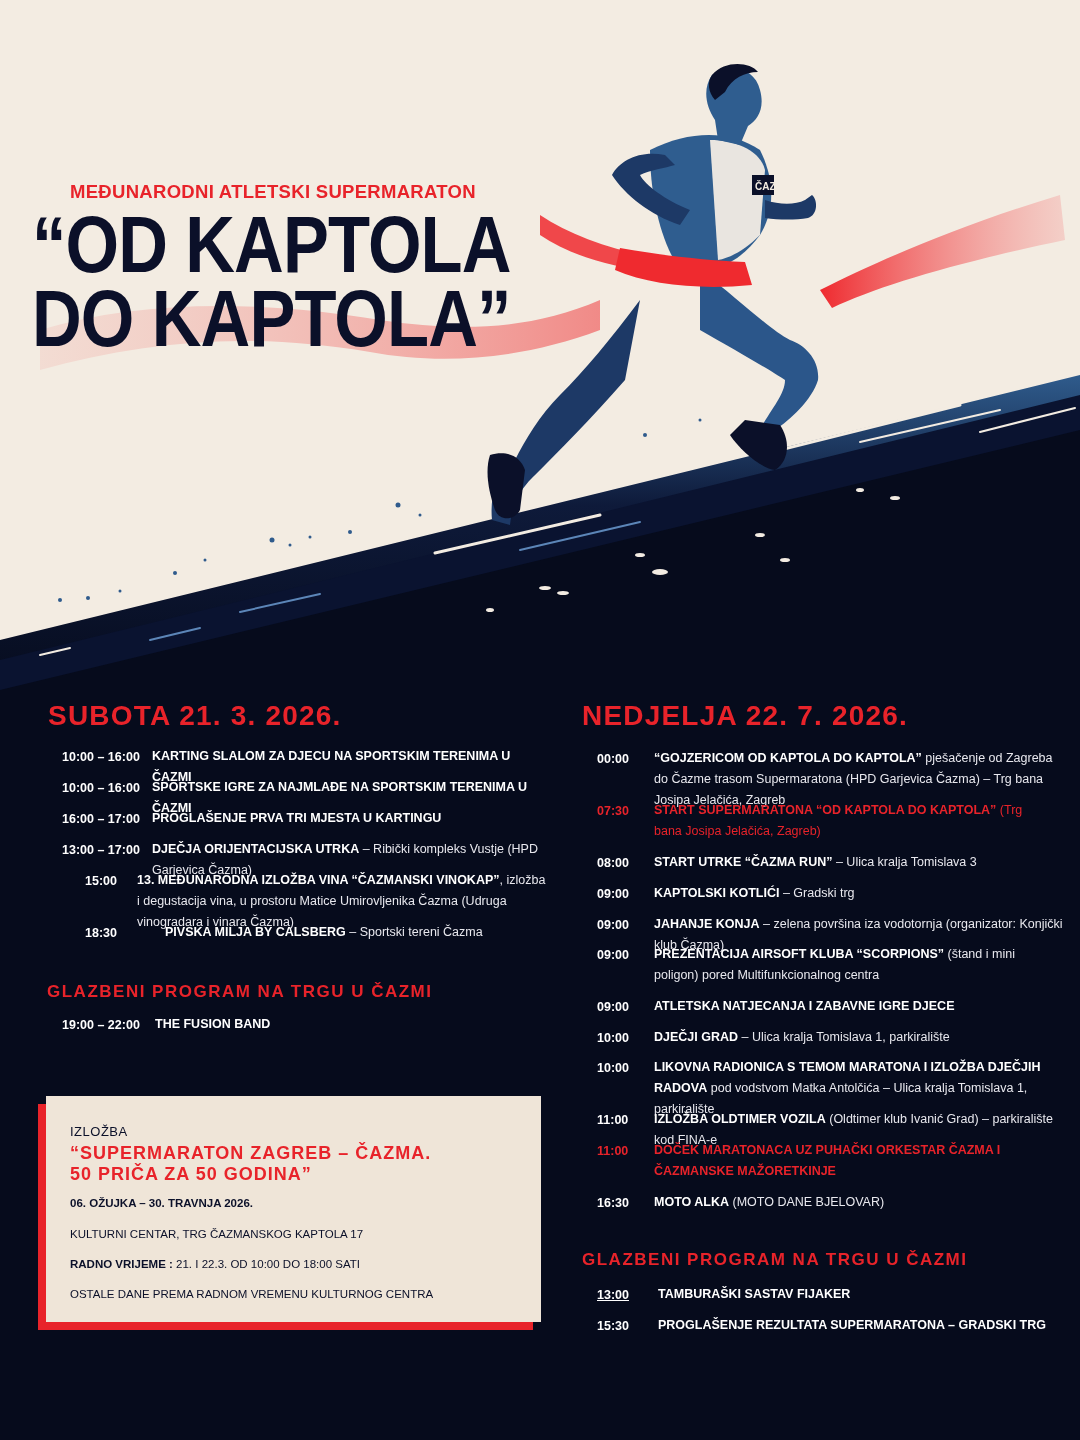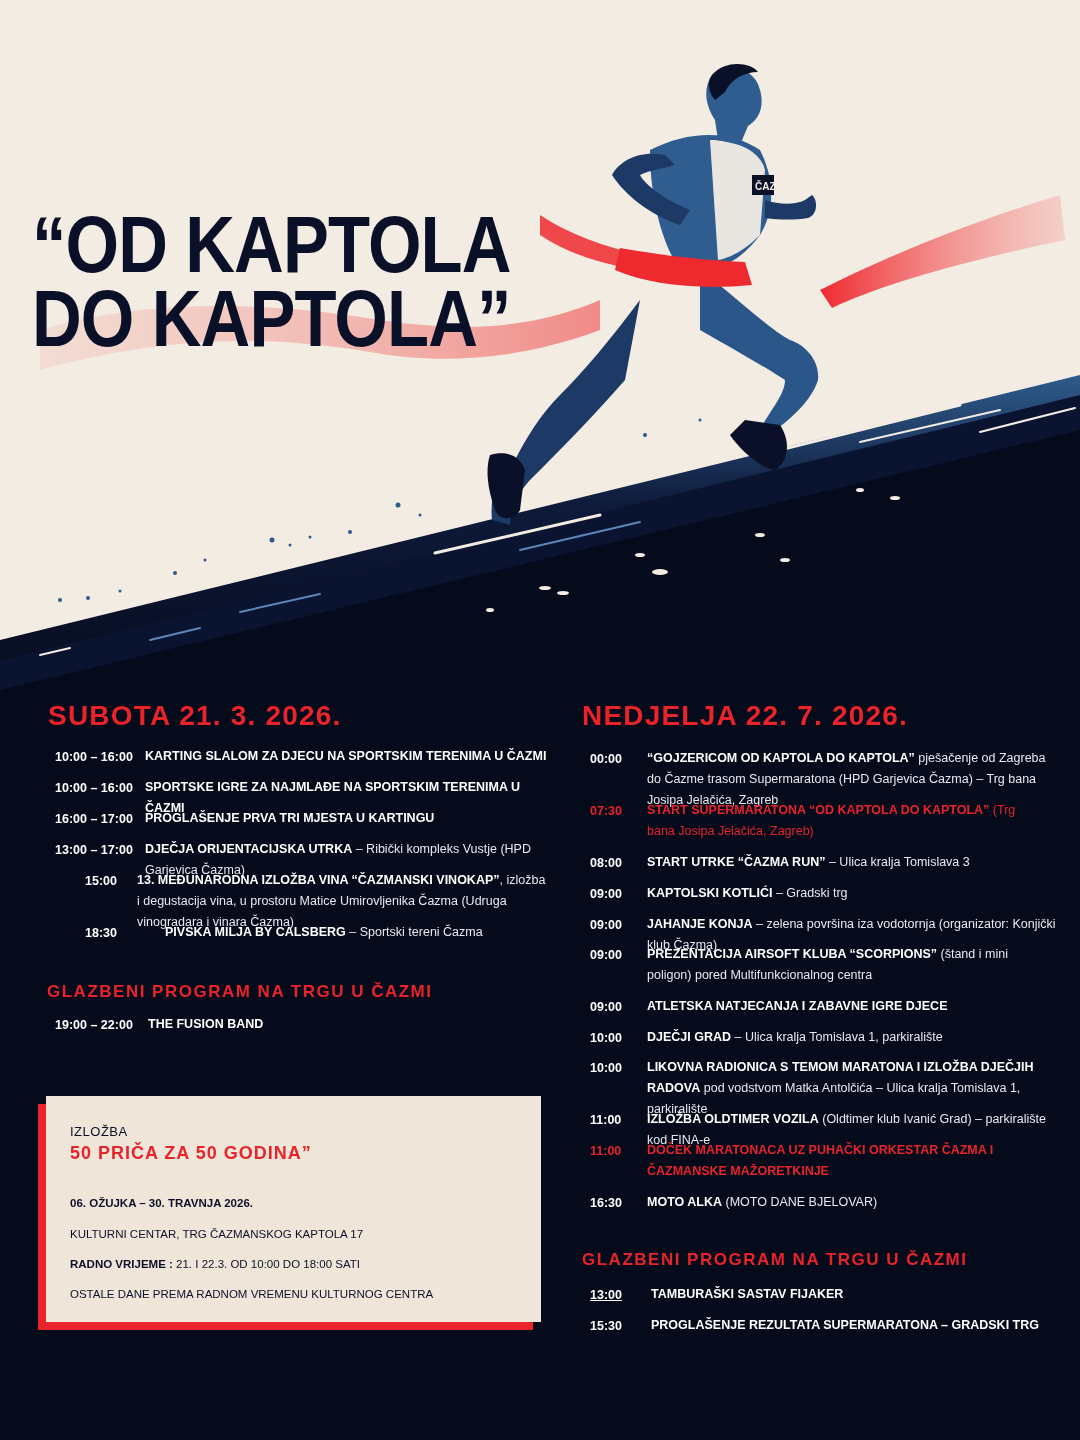--- a/index.html
+++ b/index.html
@@ -10,21 +10,21 @@
   .hero svg { position:absolute; left:0; top:0; }
 
   .kicker { position:absolute; left:70px; top:181px; color:#e8232a; font-weight:900; font-size:18.5px; letter-spacing:0.3px; font-family:"Liberation Sans", sans-serif; }
   .title { position:absolute; left:32px; top:208px; color:#0b1029; font-family:"Liberation Sans Narrow","Liberation Sans", sans-serif; font-weight:900; font-size:80px; line-height:74px; letter-spacing:-1px; transform:scaleX(0.86); transform-origin:left top; white-space:nowrap; }
   .title .line { display:block; }
 
   .day-title { position:absolute; color:#e8232a; font-weight:900; font-size:28px; letter-spacing:1.2px; font-family:"Liberation Sans", sans-serif; }
   .section-title { position:absolute; color:#e8232a; font-weight:900; font-size:17px; letter-spacing:1.5px; font-family:"Liberation Sans", sans-serif; }
 
   .sched { position:absolute; color:#ffffff; font-family:"Liberation Sans Narrow","Liberation Sans", sans-serif; font-size:12.5px; }
-  .row { display:flex; position:absolute; left:8px; }
+  .row { display:flex; position:absolute; left:15px; }
   .row .time { flex:0 0 auto; font-weight:700; }
   .row .text { line-height:21px; }
   .row .text b { font-weight:700; }
   .row .text .rest { font-weight:400; color:#e8e8ee; }
   .row.red .time, .row.red .text, .row.red .text .rest { color:#e8232a; }
 
   .exhibit-shadow { position:absolute; left:38px; top:1104px; width:495px; height:226px; background:#e8232a; }
   .exhibit { position:absolute; left:46px; top:1096px; width:495px; height:226px; background:#efe5d8; padding:28px 24px; }
   .exhibit .label { position:absolute; left:24px; top:28px; font-size:13px; letter-spacing:0.5px; color:#0b1029; }
   .exhibit .ex-title { position:absolute; left:24px; top:47px; color:#e8232a; font-weight:900; font-size:18px; line-height:21px; letter-spacing:1px; }
@@ -116,20 +116,21 @@
 
       <path d="M765 200 C 780 205, 795 205, 805 200 L 812 195 C 818 200, 818 215, 808 218 C 795 220, 780 220, 765 218 Z" fill="#1d3966"></path>
 
       <path d="M712 75 C 730 62, 755 68, 760 90 C 765 108, 758 120, 748 126 L 740 145 L 718 140 L 715 120 C 705 105, 703 88, 712 75 Z" fill="#2f5d8f"></path>
       <path d="M712 75 C 725 60, 750 62, 758 72 C 745 72, 732 78, 725 92 L 715 100 C 708 92, 707 82, 712 75 Z" fill="#0b1029"></path>
 
       <path d="M620 248 C 660 255, 700 260, 745 262 L 752 285 C 700 290, 650 285, 615 270 Z" fill="#ef2a2f"></path>
       <path d="M820 290 C 880 260, 960 225, 1060 195 L 1065 240 C 960 262, 880 285, 832 308 Z" fill="url(#ribbonFade)"></path>
     </svg>
 
+    <div class="kicker">MEĐUNARODNI ATLETSKI SUPERMARATON</div>
     <div class="title">
       <span class="line">“OD KAPTOLA</span>
       <span class="line">DO KAPTOLA”</span>
     </div>
   </div>
 
   <div class="day-title" style="left:48px; top:700px;">SUBOTA 21. 3. 2026.</div>
 
   <div class="sched" style="left:47px; top:750px; width:500px;">
     <div class="row" style="top:0;">
@@ -163,20 +164,21 @@
     <div class="row" style="top:0;">
       <span class="time" style="width:93px;">19:00 – 22:00</span>
       <span class="text" style="margin-top:-4px;"><b>THE FUSION BAND</b></span>
     </div>
   </div>
 
   <div class="exhibit-shadow"></div>
   <div class="exhibit">
     <div class="label">IZLOŽBA</div>
     <div class="ex-title">
+      <div>“SUPERMARATON ZAGREB – ČAZMA.</div>
       <div>50 PRIČA ZA 50 GODINA”</div>
     </div>
     <div class="ex-line" style="top:101px;"><b>06. OŽUJKA – 30. TRAVNJA 2026.</b></div>
     <div class="ex-line" style="top:132px;">KULTURNI CENTAR, TRG ČAZMANSKOG KAPTOLA 17</div>
     <div class="ex-line" style="top:162px;"><b>RADNO VRIJEME :</b><span> 21. I 22.3. OD 10:00 DO 18:00 SATI</span></div>
     <div class="ex-line" style="top:192px;">OSTALE DANE PREMA RADNOM VREMENU KULTURNOG CENTRA</div>
   </div>
 
   <div class="day-title" style="left:582px; top:700px;">NEDJELJA 22. 7. 2026.</div>
 

